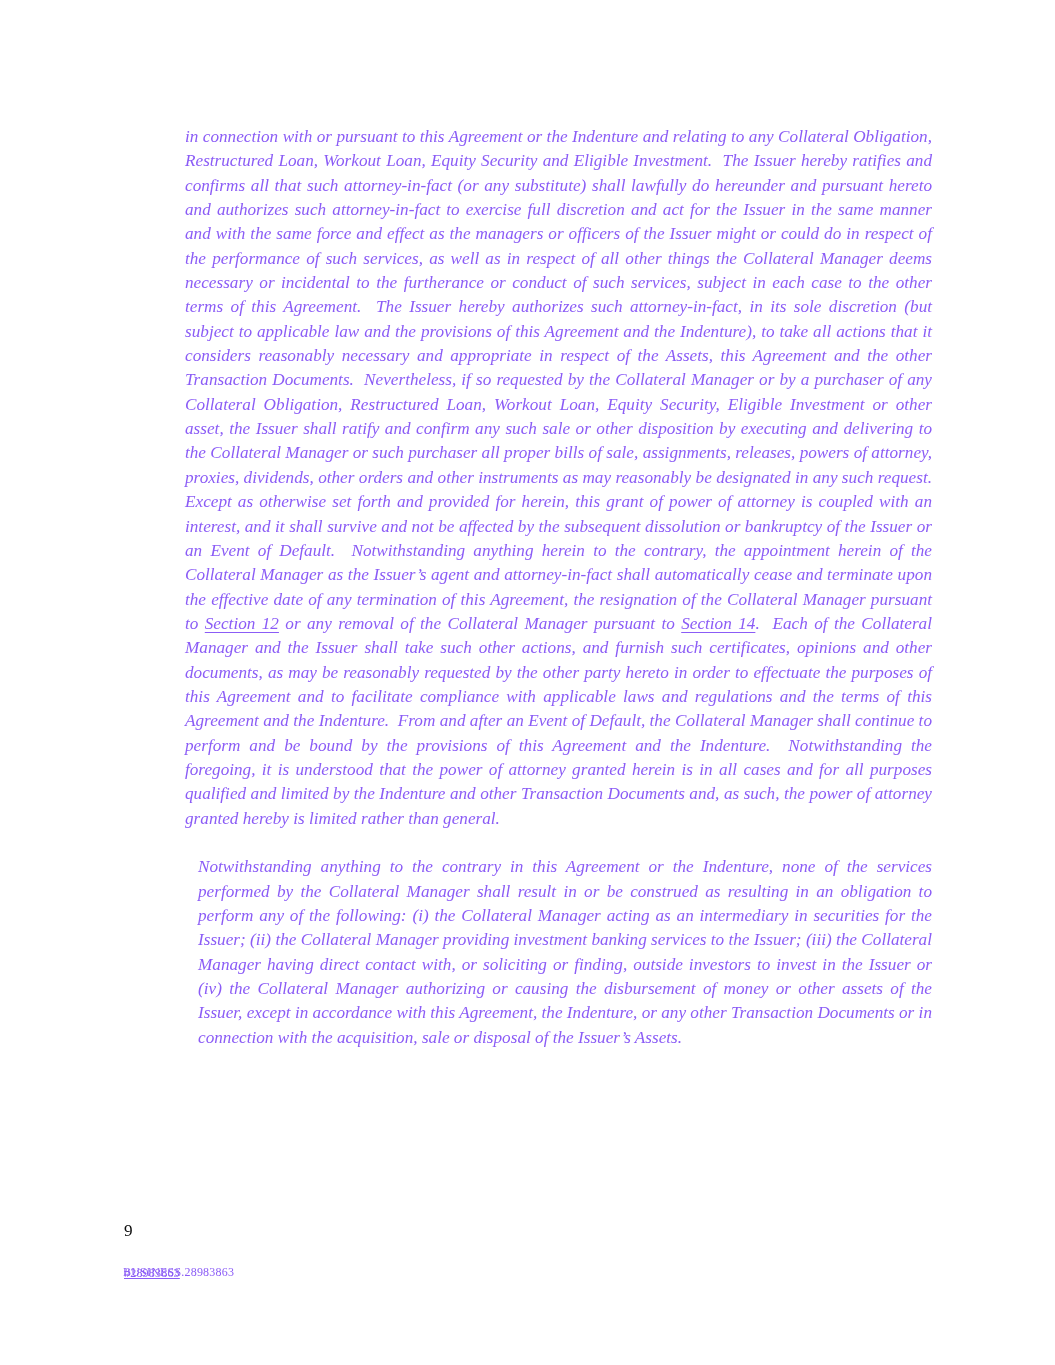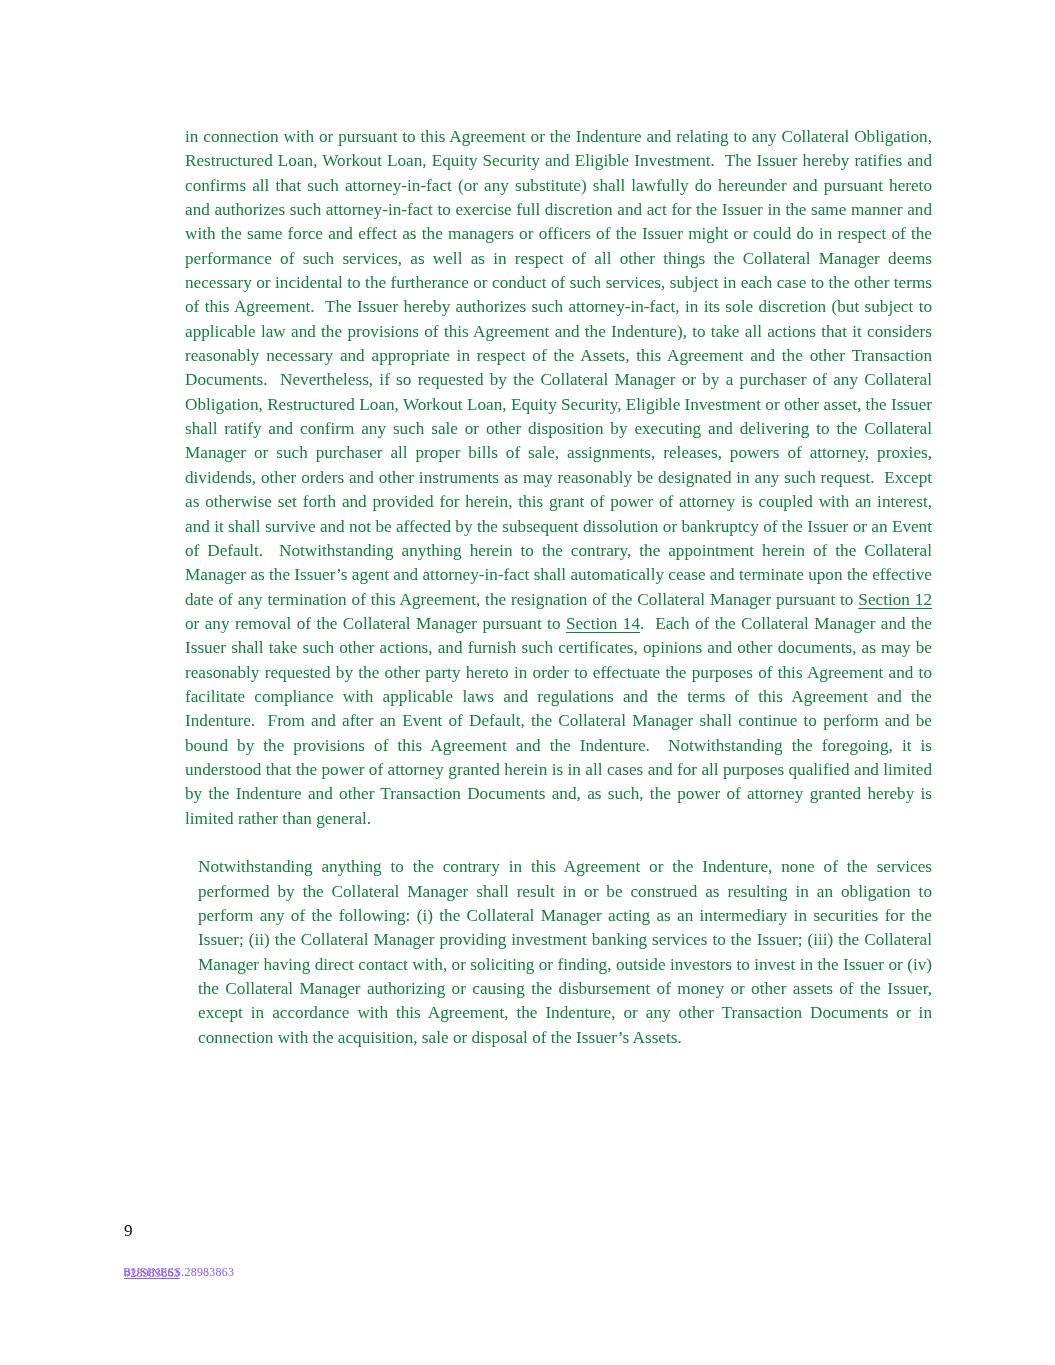--- a/index.html
+++ b/index.html
@@ -21,21 +21,22 @@
     left: 185px;
     top: 125px;
     width: 747px;
   }
   .para {
     margin: 0;
     font-size: 17.2px;
     line-height: 24.35px;
     text-align: justify;
     text-justify: inter-word;
-    color: #15803d;
+    color: #8b5cf6;
+    font-style: italic;
   }
   .para span {
     white-space: pre-wrap;
   }
   .para + .para {
     margin-top: 24.35px;
     margin-left: 13px;
   }
   .secref {
     text-decoration: underline;

